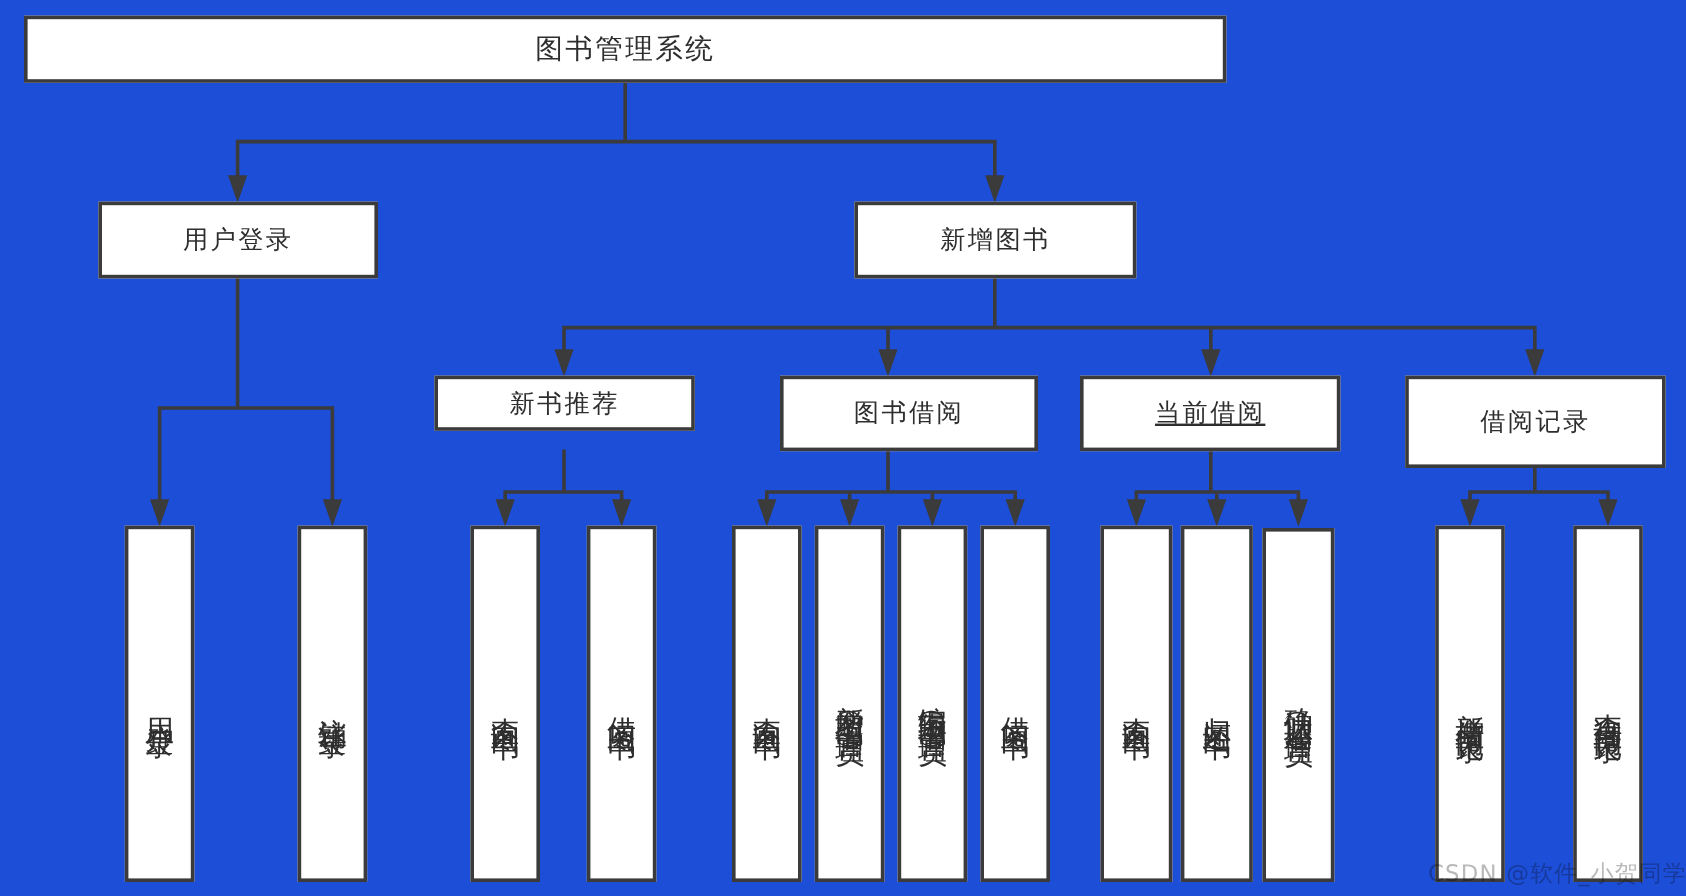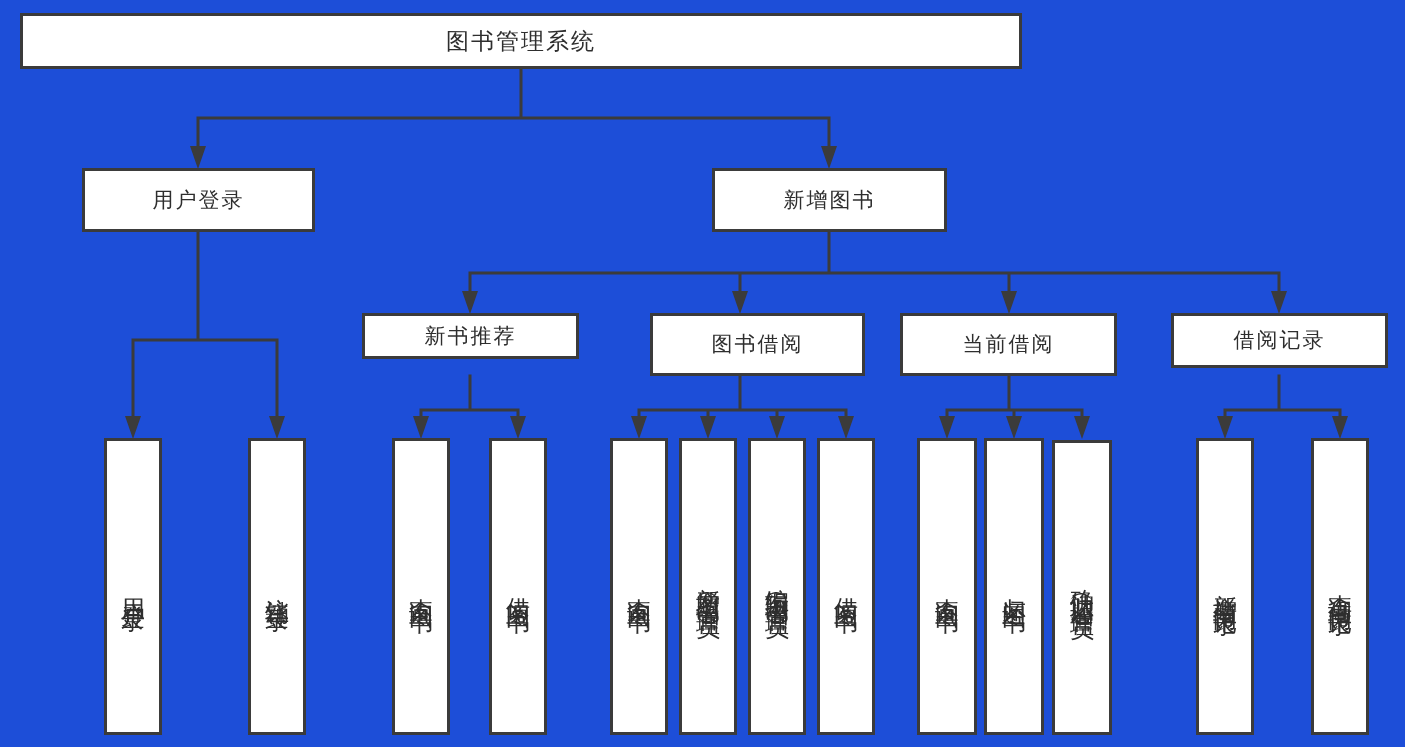--- a/index.html
+++ b/index.html
@@ -105,35 +105,36 @@
     </g>
   </svg>
 
   <div class="box root" style="left:20px; top:13px; width:1002px; height:56px;">图书管理系统</div>
 
   <div class="box" style="left:82px; top:168px; width:233px; height:64px;">用户登录</div>
   <div class="box" style="left:712px; top:168px; width:235px; height:64px;">新增图书</div>
 
   <div class="box" style="left:362px; top:313px; width:217px; height:46px;">新书推荐</div>
   <div class="box" style="left:633px; top:313px; width:215px; height:63px;margin-left:17px;">图书借阅</div>
-  <div class="box" style="left:900px; top:313px; width:217px; height:63px;">当前借阅</div>
-  <div class="box" style="left:1171px; top:313px; width:217px; height:55px;">借阅记录</div>
+  <div class="box" style="left:900px; top:313px; width:217px; height:63px;text-decoration:underline;">当前借阅</div>
+  <div class="box" style="left:1171px; top:313px; width:217px; height:77px;">借阅记录</div>
 
   <div class="box leaf" style="left:104px; top:438px; width:58px; height:297px;">用户登录</div>
   <div class="box leaf" style="left:248px; top:438px; width:58px; height:297px;">注销登录</div>
 
   <div class="box leaf" style="left:392px; top:438px; width:58px; height:297px;">查询图书</div>
   <div class="box leaf" style="left:489px; top:438px; width:58px; height:297px;">借阅图书</div>
 
   <div class="box leaf" style="left:610px; top:438px; width:58px; height:297px;">查询图书</div>
   <div class="box leaf" style="left:679px; top:438px; width:58px; height:297px;">新增图书（管理员）</div>
   <div class="box leaf" style="left:748px; top:438px; width:58px; height:297px;">编辑图书（管理员）</div>
   <div class="box leaf" style="left:817px; top:438px; width:58px; height:297px;">借阅图书</div>
 
   <div class="box leaf" style="left:917px; top:438px; width:60px; height:297px;">查询图书</div>
   <div class="box leaf" style="left:984px; top:438px; width:60px; height:297px;">归还图书</div>
   <div class="box leaf" style="left:1052px; top:440px; width:60px; height:295px;">确认归还（管理员）</div>
 
   <div class="box leaf" style="left:1196px; top:438px; width:58px; height:297px;">新增借阅记录</div>
   <div class="box leaf" style="left:1311px; top:438px; width:58px; height:297px;">查询借阅记录</div>
 
+  <div class="watermark">CSDN @软件_小贺同学</div>
 
 </div>
 
 </body></html>

